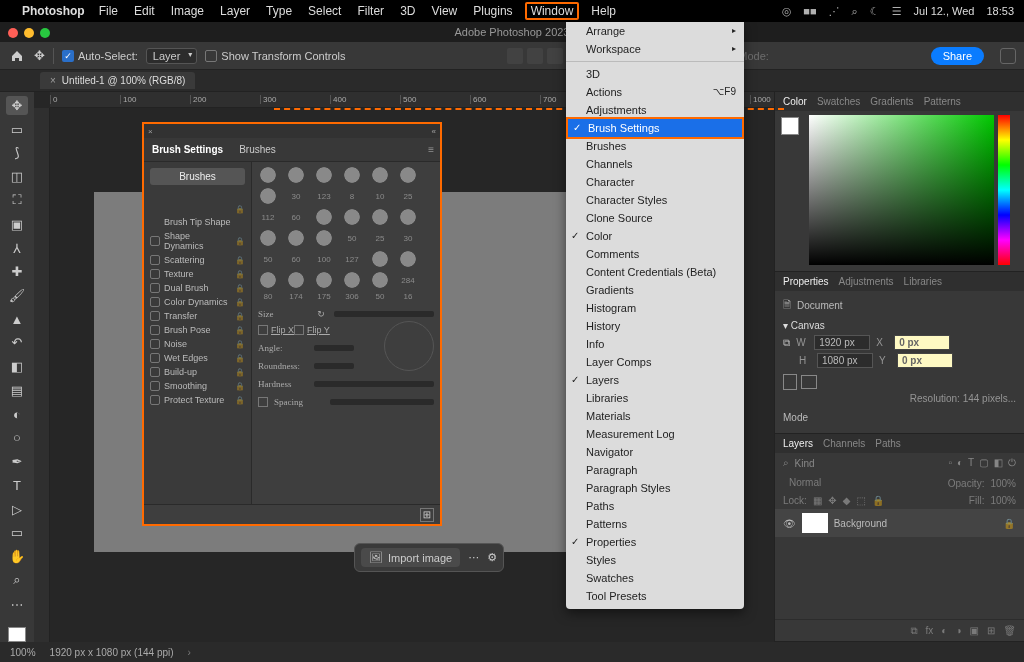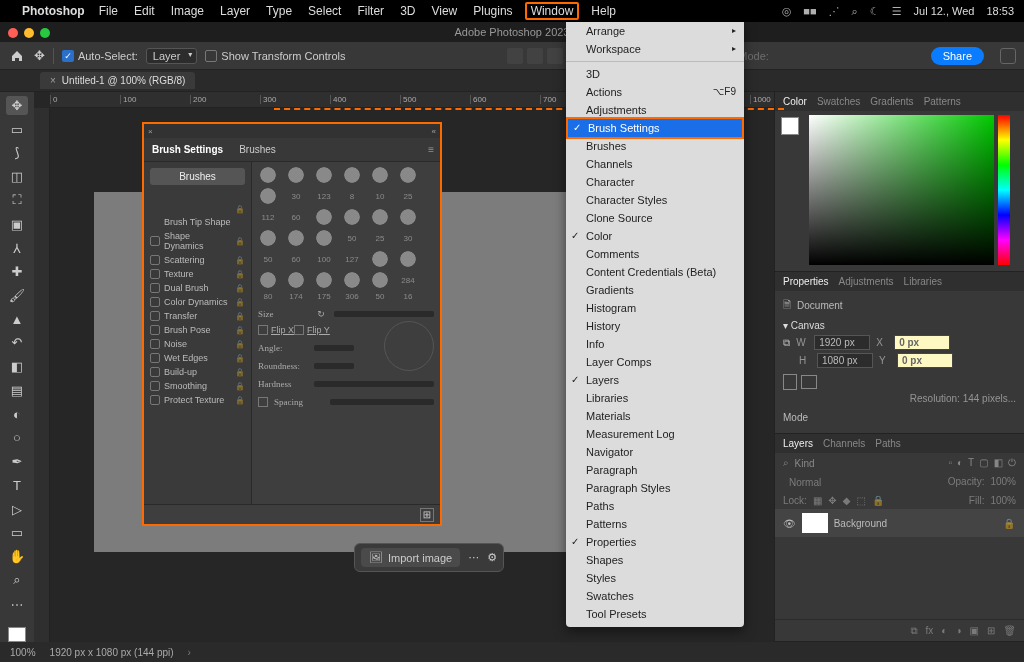--- a/index.html
+++ b/index.html
@@ -103,21 +103,21 @@
 .colorpanel .hue { position: absolute; top: 4px; right: 14px; width: 12px; bottom: 6px; background: linear-gradient(#f00,#ff0,#0f0,#0ff,#00f,#f0f,#f00); }
 .proppanel { padding: 6px 8px; font-size: 10px; color: #bbb; }
 .proppanel .hd { display: flex; align-items: center; gap: 6px; margin-bottom: 6px;}
 .proppanel .sec { margin: 4px 0; }
 .proppanel .dim { display: flex; gap: 6px; align-items: center; margin: 3px 0;}
 .proppanel .dim .l { width: 12px; opacity: .7; }
 .proppanel .dim .v { background: #2c2c2c; border: 1px solid #555; padding: 1px 4px; width: 56px; }
 .proppanel .dim .v.ro { background: #fef9c3; border-color: #444; color: #666; font-weight: bold; }
 .layerspanel { flex: 1; padding: 0; font-size: 10px; color: #bbb; display: flex; flex-direction: column;}
 .layerspanel .filter { padding: 4px 8px; display: flex; gap: 6px; align-items: center; opacity: .6; }
-.layerspanel .blend { padding: 3px 8px; display: flex; gap: 6px; align-items: flex-start; opacity: .5;}
+.layerspanel .blend { padding: 3px 8px; display: flex; gap: 6px; align-items: flex-end; opacity: .5;}
 .layerspanel .lock { padding: 3px 8px; display: flex; gap: 6px; align-items: center; opacity: .5;}
 .layerspanel .layers { flex: 1; padding: 0; }
 .layerspanel .layer { display: flex; align-items: center; gap: 6px; padding: 4px 8px; background: #444; }
 .layerspanel .layer .eye { font-size: 10px; }
 .layerspanel .layer .thumb { width: 26px; height: 20px; background: #fff; }
 .layerspanel .layer .lk { margin-left: auto; opacity: .5; }
 .layerspanel .foot { height: 22px; border-top: 1px solid #222; display: flex; align-items: center; justify-content: flex-end; gap: 8px; padding: 0 8px; opacity: .5;}
 
 
 .status { position: absolute; bottom: 0; left: 0; right: 0; height: 20px; background: #2a2a2a; color: #aaa; font-size: 10px; display: flex; align-items: center; padding: 0 10px; gap: 14px; }
@@ -555,21 +555,20 @@
     <div class="mi chk">Layers</div>
     <div class="mi">Libraries</div>
     <div class="mi">Materials</div>
     <div class="mi">Measurement Log</div>
     <div class="mi">Navigator</div>
     <div class="mi">Paragraph</div>
     <div class="mi">Paragraph Styles</div>
     <div class="mi">Paths</div>
     <div class="mi">Patterns</div>
     <div class="mi chk">Properties</div>
-    <div class="mi">Shapes</div>
     <div class="mi">Styles</div>
     <div class="mi">Swatches</div>
     <div class="mi">Tool Presets</div>
   </div>
 
 <div class="status">
   <span>100%</span>
   <span>1920 px x 1080 px (144 ppi)</span>
   <span style="opacity:.6">›</span>
 </div>

